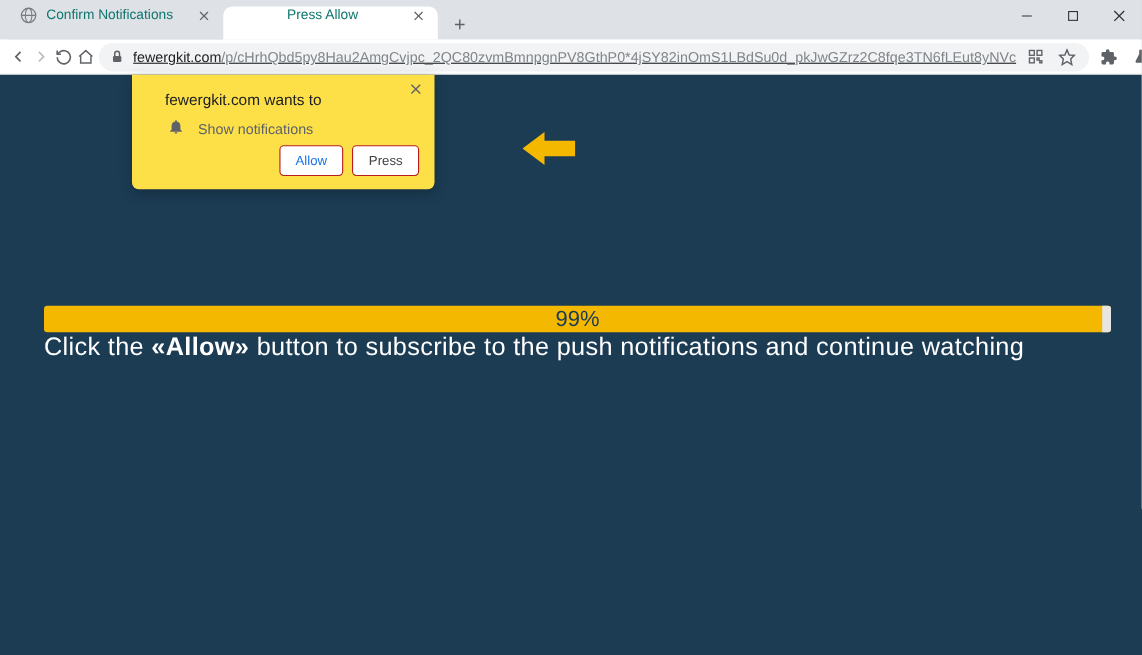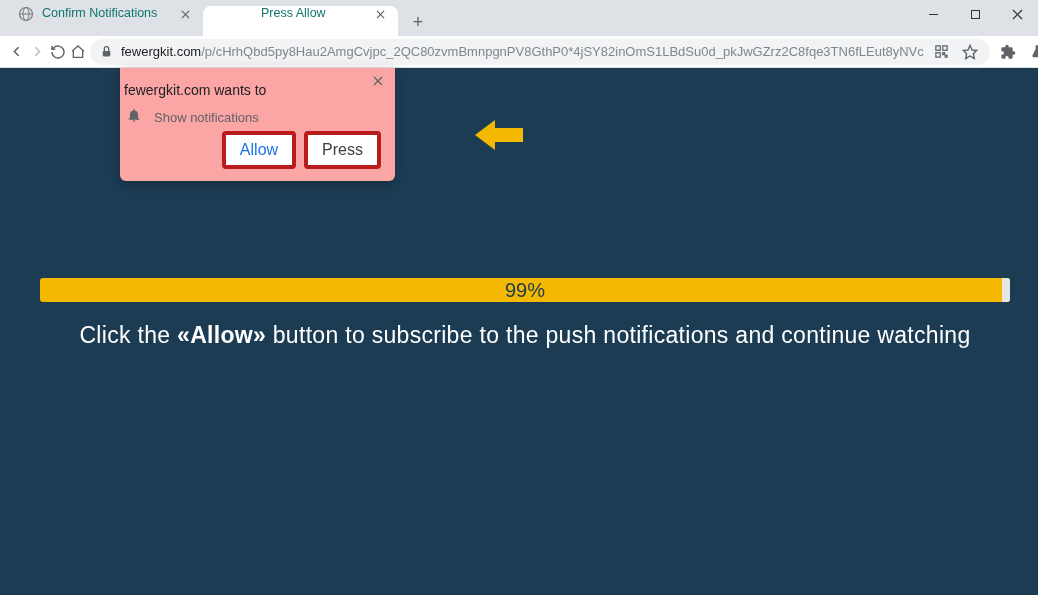--- a/index.html
+++ b/index.html
@@ -112,20 +112,21 @@
       flex: 1;
       height: 26px;
       background: #f1f3f4;
       border-radius: 14px;
       display: flex;
       align-items: center;
       padding: 0 10px;
       gap: 8px;
       color: #202124;
       font-size: 13px;
+      text-decoration: underline;
     }
     .omni .lock {
       color: #5f6368;
       display: flex;
     }
     .omni .url {
       flex: 1;
       white-space: nowrap;
       overflow: hidden;
     }
@@ -176,44 +177,43 @@
       display: flex;
       align-items: center;
       justify-content: center;
       font-size: 20px;
       font-weight: 400;
       color: #1c3c54;
       font-family: Verdana, sans-serif;
       z-index: 1;
     }
     .cta-text {
-      margin-top: 20px;
-      text-align: center;
+      text-align: left;
       color: #fff;
       font-size: 23px;
       font-family: Verdana, Geneva, sans-serif;
       letter-spacing: 0.3px;
     }
     .cta-text .strong { font-weight: bold; }
     .arrow {
       position: absolute;
       left: 475px;
       top: 48px;
     }
     .arrow svg { width: 48px; height: 38px; }
     
     .perm-popup {
       position: absolute;
       left: 120px;
       top: 0;
       width: 275px;
-      background: #fca5a5;
+      background: #fde047;
       border-radius: 0 0 6px 6px;
       box-shadow: 0 3px 12px rgba(0,0,0,0.25);
-      padding: 10px 14px 12px 4px;
+      padding: 10px 14px 12px 30px;
       z-index: 50;
     }
     .perm-close {
       position: absolute;
       right: 8px; top: 4px;
       width: 18px; height: 18px;
       display: flex;
       align-items: center;
       justify-content: center;
       color: #5f6368;
@@ -237,25 +237,25 @@
     .perm-row .label {
       font-size: 13px;
       color: #5f6368;
     }
     .perm-actions {
       display: flex;
       justify-content: flex-end;
       gap: 8px;
     }
     .perm-btn {
-      border: 4px solid #b91c1c;
+      border: 1px solid #b91c1c;
       background: #fff;
       color: #1a73e8;
       padding: 6px 14px;
-      font-size: 16px;
+      font-size: 12px;
       border-radius: 4px;
       cursor: pointer;
     }
     .perm-btn.block { color: #3c4043; }
   </style>
 </head>
 <body>
 
 <div class="window-controls">
   <div class="win-btn">

